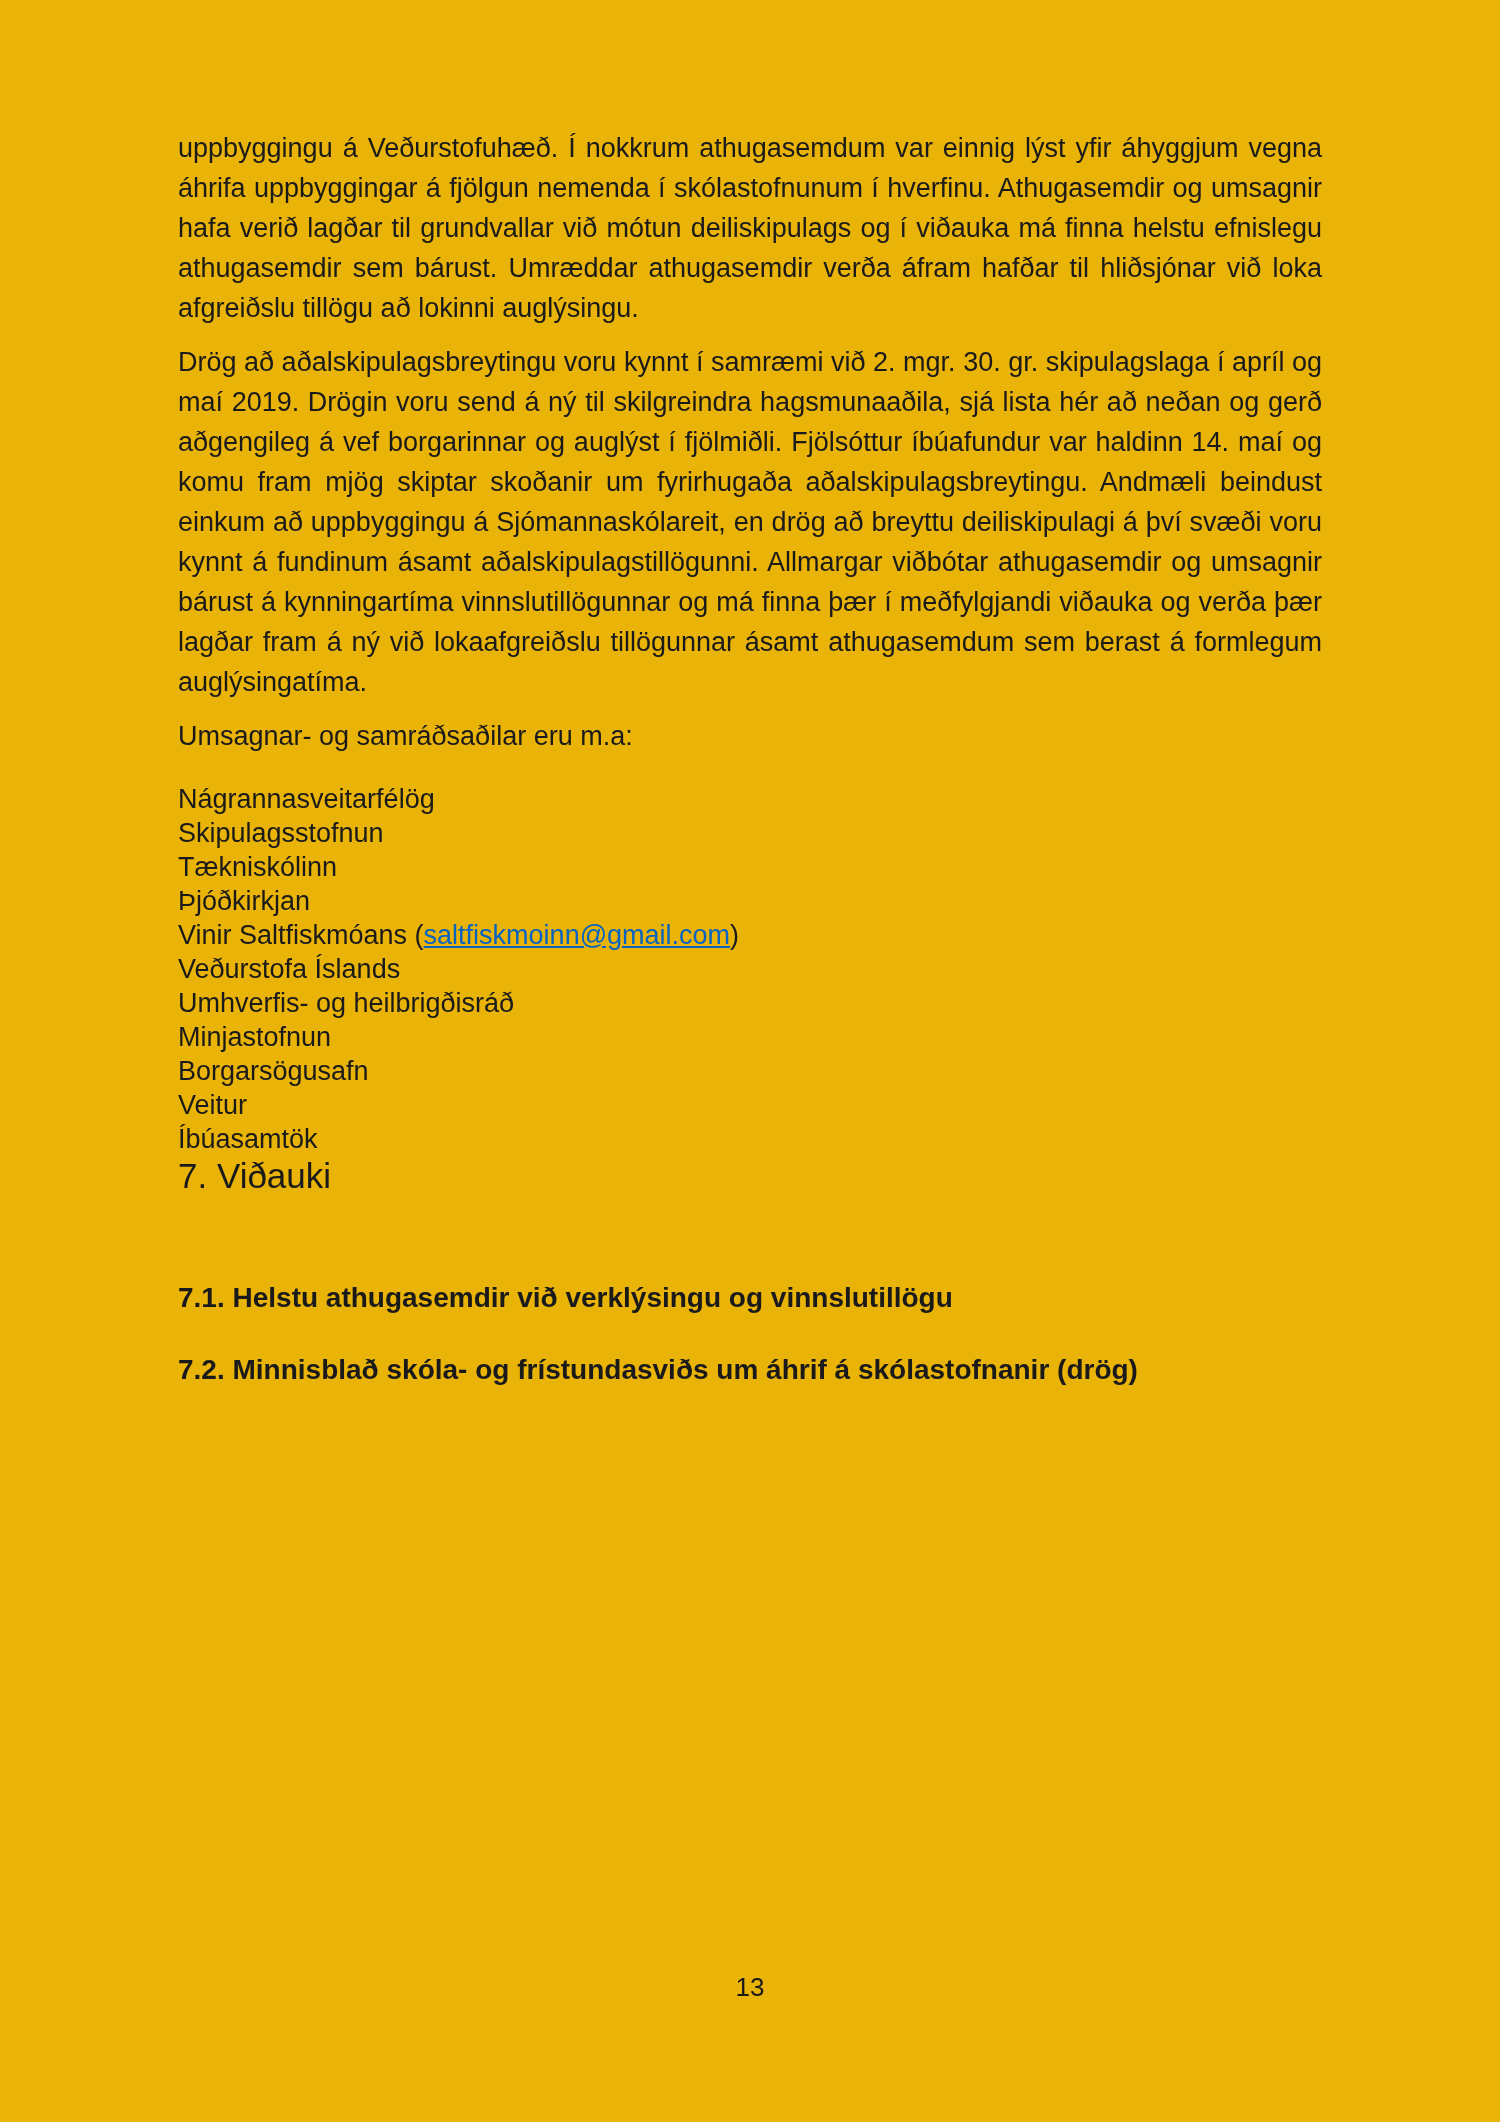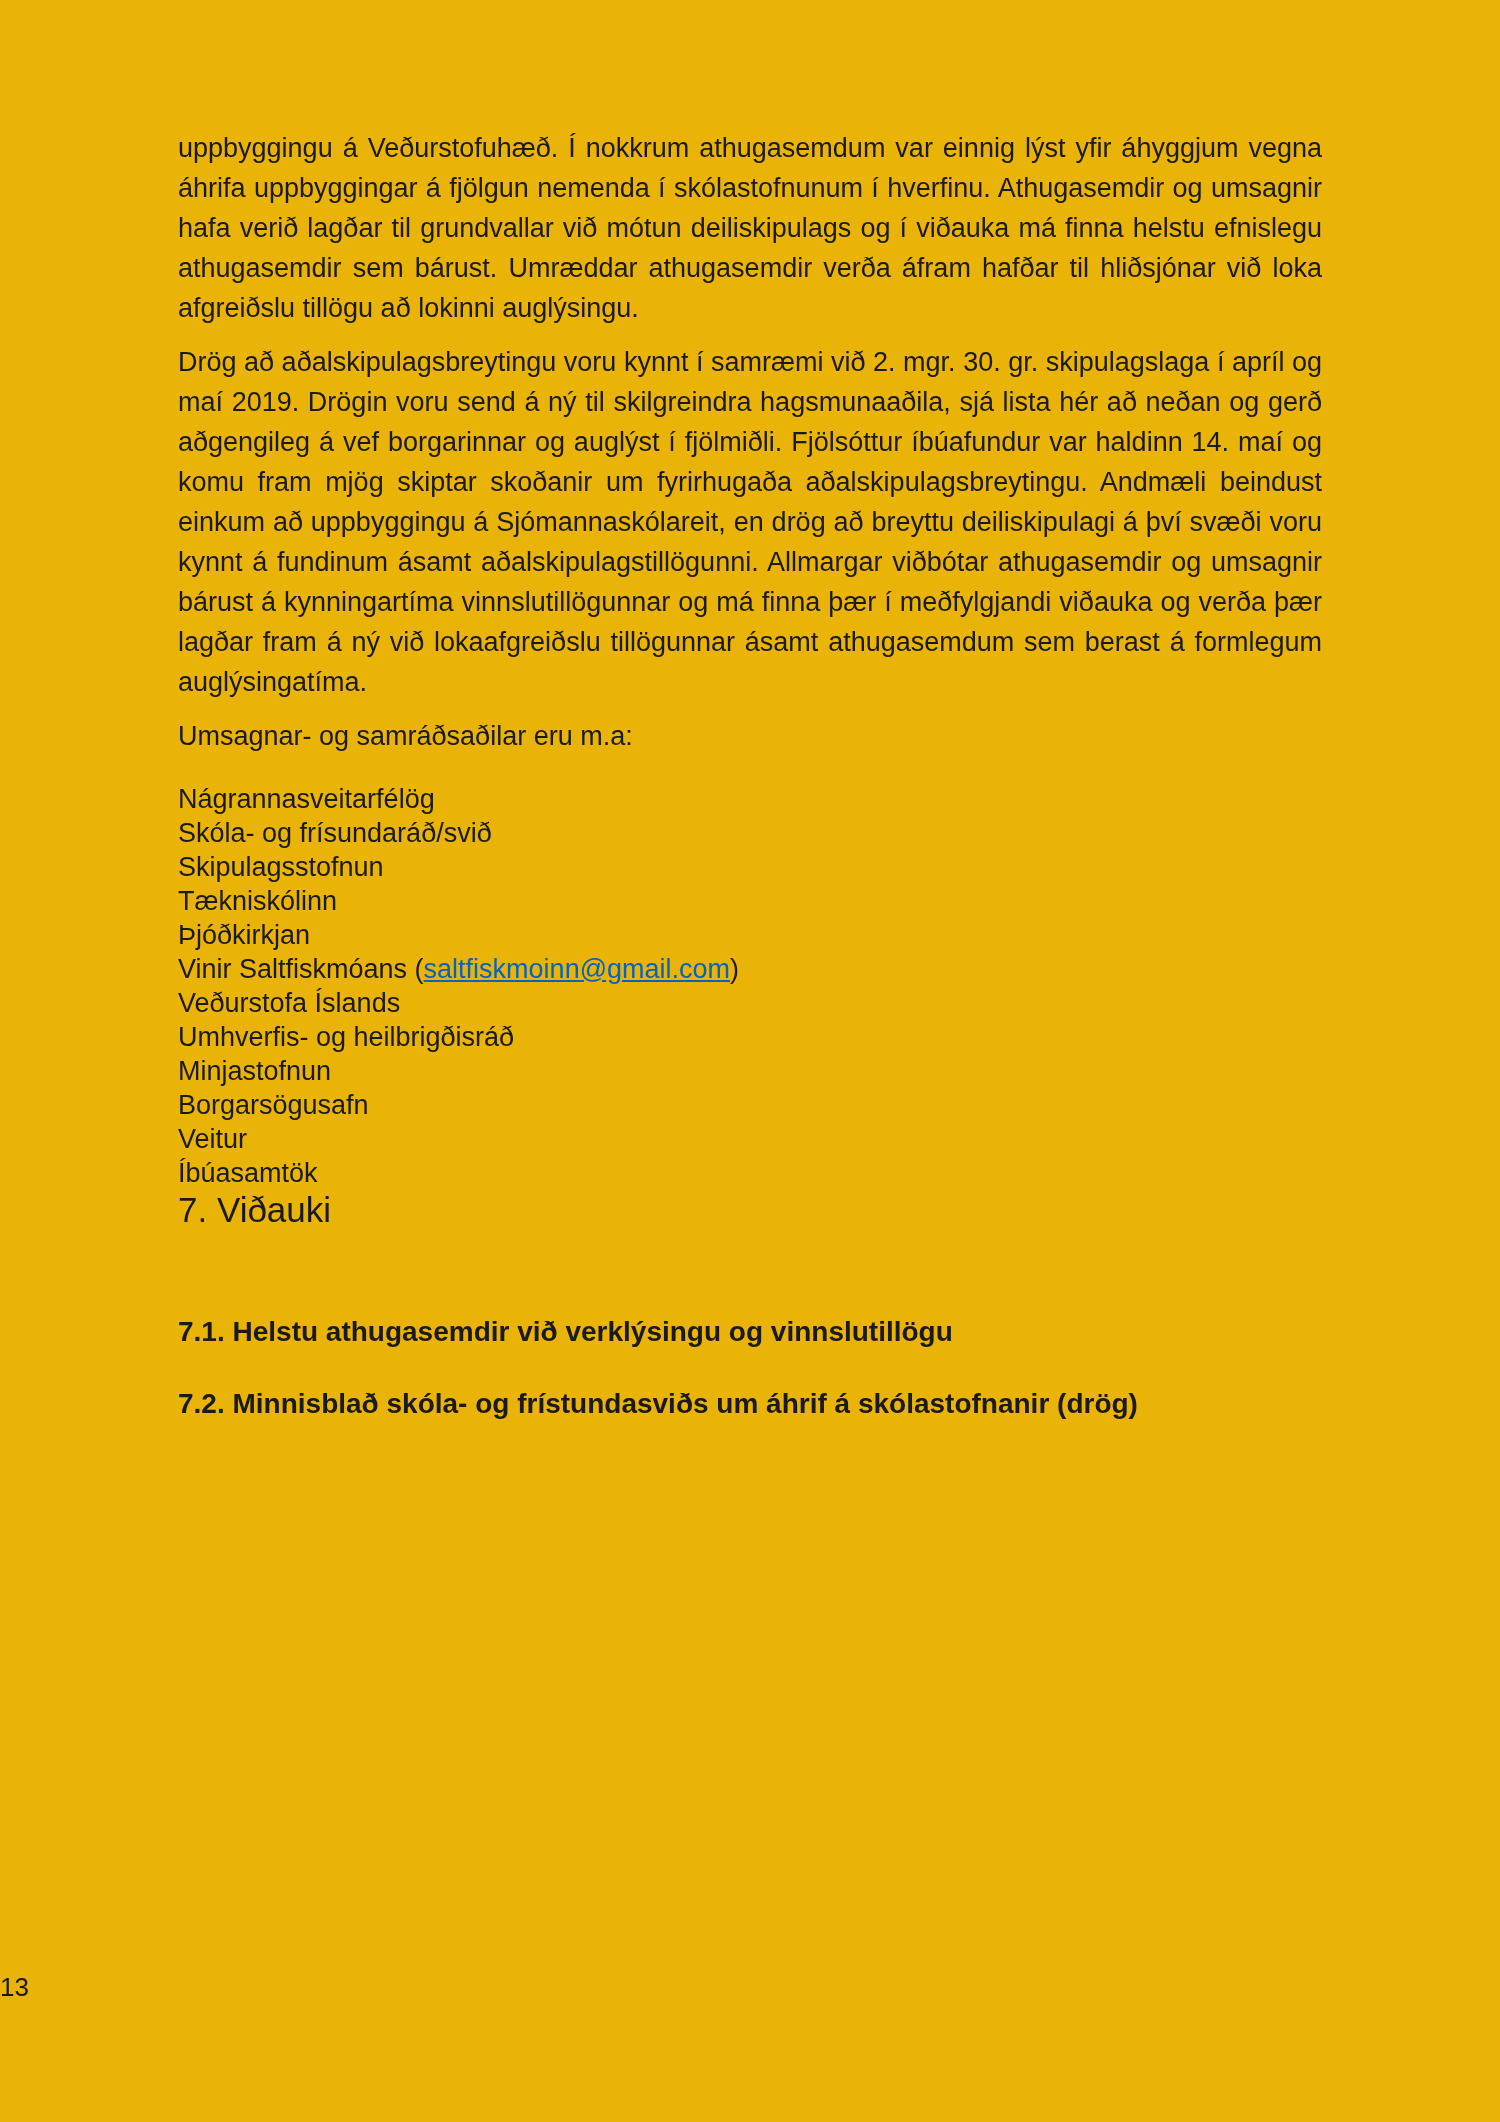--- a/index.html
+++ b/index.html
@@ -55,40 +55,39 @@
     font-weight: bold;
     color: #1a1a1a;
   }
   .sub-heading.first { margin-top: 86px; }
   .sub-heading.second { margin-top: 40px; }
   .page-number {
     position: absolute;
     top: 1972px;
     left: 0;
     width: 100%;
-    text-align: left;
+    text-align: center;
     font-size: 26px;
     color: #1a1a1a;
   }
 </style>
 </head>
 <body>
 
 <div class="page">
   <div class="content">
 
     <p class="body-para">uppbyggingu á Veðurstofuhæð. Í nokkrum athugasemdum var einnig lýst yfir áhyggjum vegna áhrifa uppbyggingar á fjölgun nemenda í skólastofnunum í hverfinu. Athugasemdir og umsagnir hafa verið lagðar til grundvallar við mótun deiliskipulags og í viðauka má finna helstu efnislegu athugasemdir sem bárust. Umræddar athugasemdir verða áfram hafðar til hliðsjónar við loka afgreiðslu tillögu að lokinni auglýsingu.</p>
 
     <p class="body-para">Drög að aðalskipulagsbreytingu voru kynnt í samræmi við 2. mgr. 30. gr. skipulagslaga í apríl og maí 2019. Drögin voru send á ný til skilgreindra hagsmunaaðila, sjá lista hér að neðan og gerð aðgengileg á vef borgarinnar og auglýst í fjölmiðli. Fjölsóttur íbúafundur var haldinn 14. maí og komu fram mjög skiptar skoðanir um fyrirhugaða aðalskipulagsbreytingu. Andmæli beindust einkum að uppbyggingu á Sjómannaskólareit, en drög að breyttu deiliskipulagi á því svæði voru kynnt á fundinum ásamt aðalskipulagstillögunni. Allmargar viðbótar athugasemdir og umsagnir bárust á kynningartíma vinnslutillögunnar og má finna þær í meðfylgjandi viðauka og verða þær lagðar fram á ný við lokaafgreiðslu tillögunnar ásamt athugasemdum sem berast á formlegum auglýsingatíma.</p>
 
     <p class="intro-line">Umsagnar- og samráðsaðilar eru m.a:</p>
 
     <div class="consultee-list">
       <div class="list-line">Nágrannasveitarfélög</div>
-      <div class="list-line">Skóla- og frísundaráð/svið</div>
       <div class="list-line">Skipulagsstofnun</div>
       <div class="list-line">Tækniskólinn</div>
       <div class="list-line">Þjóðkirkjan</div>
       <div class="list-line">
         <span>Vinir Saltfiskmóans  (</span><a class="email-link">saltfiskmoinn@gmail.com</a><span>)</span>
       </div>
       <div class="list-line">Veðurstofa Íslands</div>
       <div class="list-line">Umhverfis- og heilbrigðisráð</div>
       <div class="list-line">Minjastofnun</div>
       <div class="list-line">Borgarsögusafn</div>

